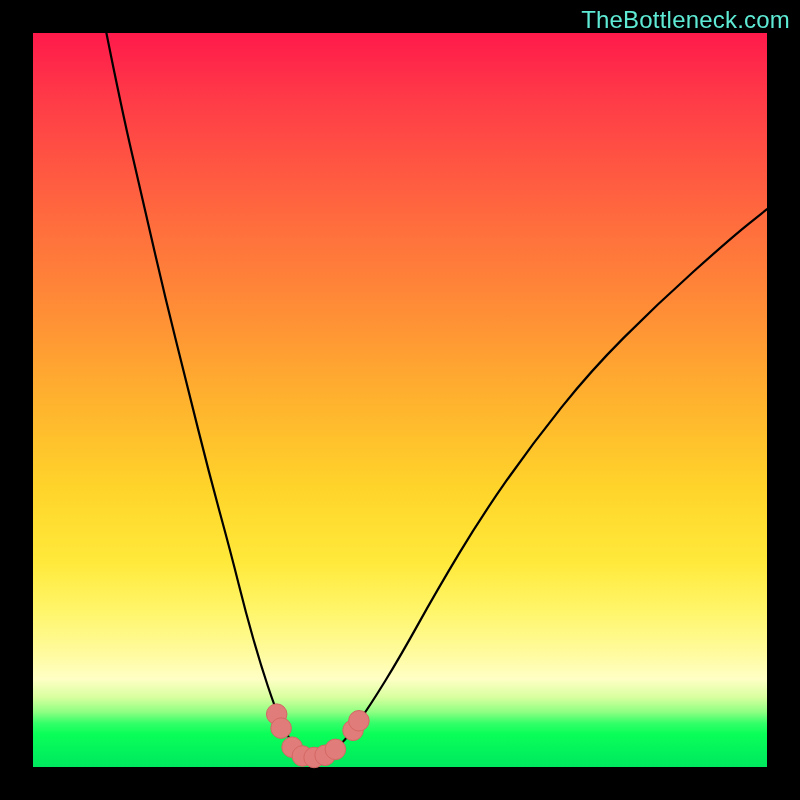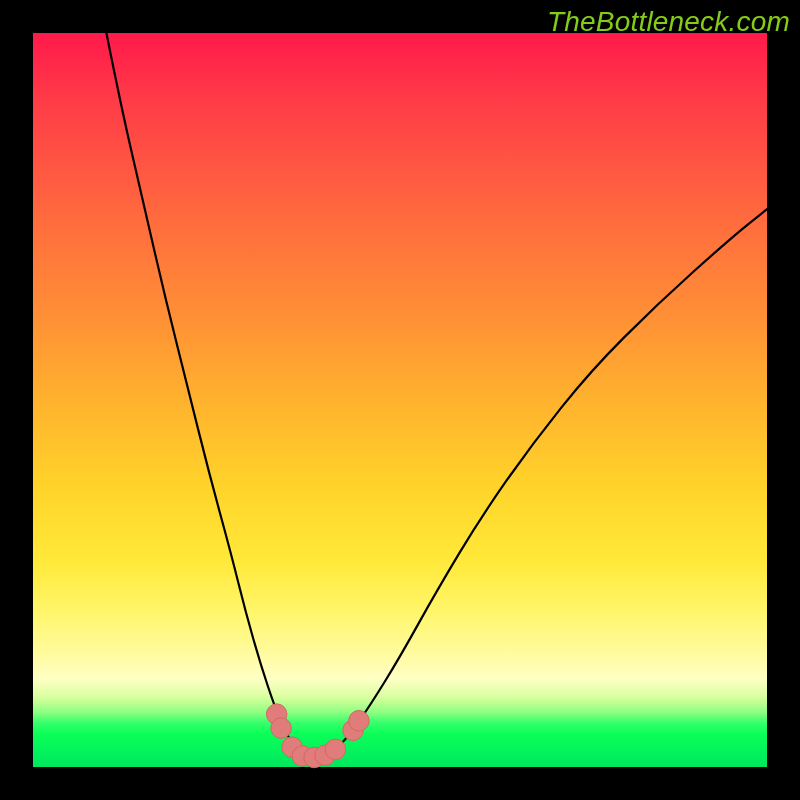--- a/index.html
+++ b/index.html
@@ -43,26 +43,25 @@
       #35ff6a 94%,
       #0aff58 95.5%,
       #02f25c 98%,
       #00e85e 100%
     );
   }
   .watermark {
     position: absolute;
     top: 6px;
     right: 10px;
-    color: #84cc16;
-    font-size: 28px;
+    color: #5eead4;
+    font-size: 24px;
     font-weight: 500;
     letter-spacing: 0.2px;
     user-select: none;
-    font-style: italic;
   }
   svg.curve {
     position: absolute;
     left: 0;
     top: 0;
     width: 734px;
     height: 734px;
     overflow: visible;
   }
 </style>

